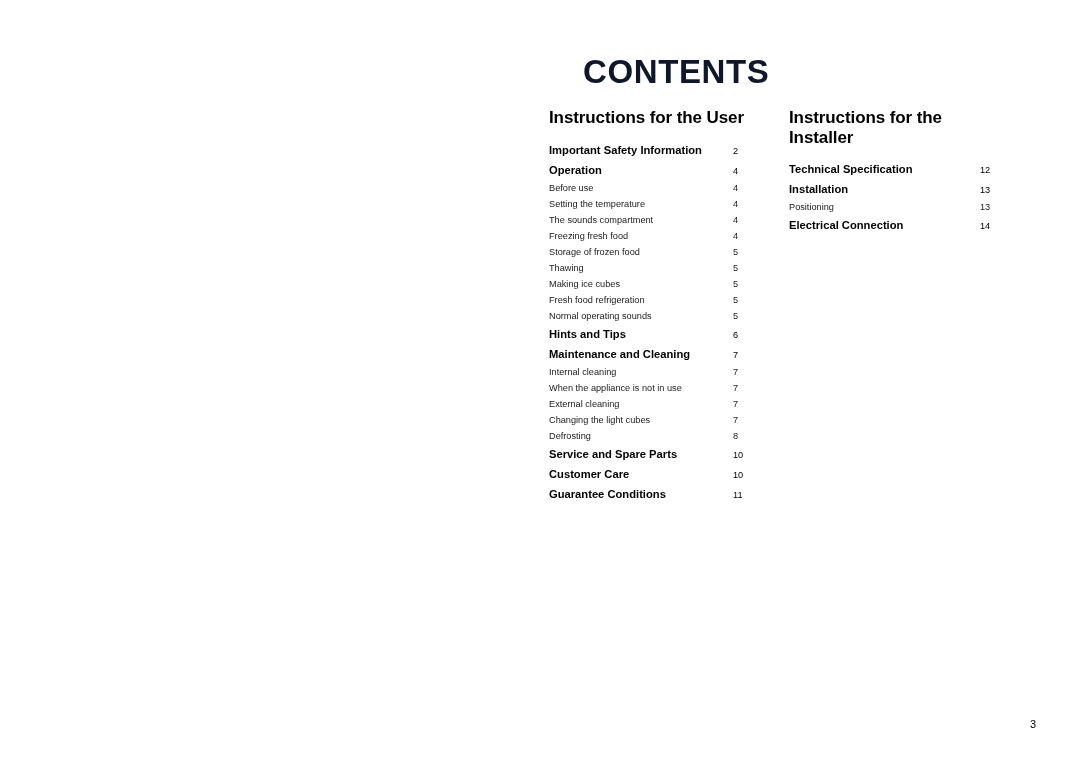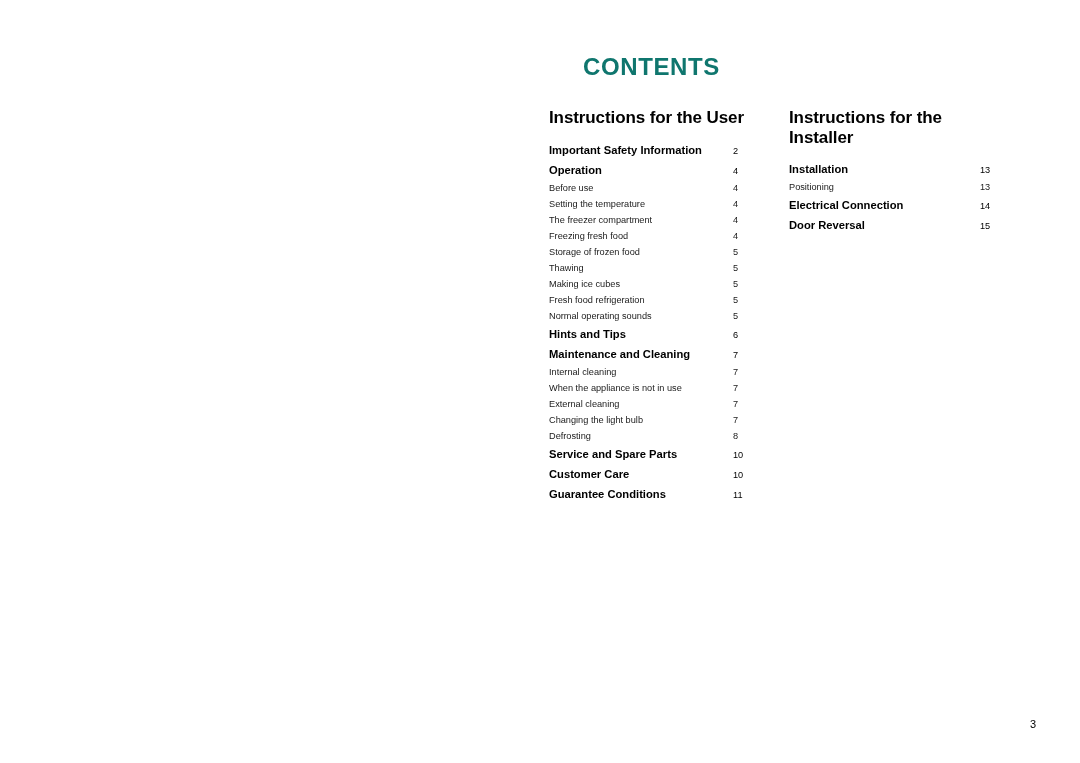--- a/index.html
+++ b/index.html
@@ -20,24 +20,24 @@
     position: absolute;
     inset: 0;
     background: #ffffff;
   }
 
   
   .contents-title {
     position: absolute;
     left: 583px;
     top: 55px;
-    font-size: 24px;
+    font-size: 33px;
     font-weight: bold;
     letter-spacing: 0.6px;
-    color: #0f766e;
+    color: #0f172a;
     line-height: 1;
     white-space: nowrap;
   }
 
   
   .col {
     position: absolute;
     top: 108px;
   }
   .col-user {
@@ -143,21 +143,21 @@
         </li>
         <li class="toc-row sub">
           <span class="toc-label">Before use</span>
           <span class="toc-page">4</span>
         </li>
         <li class="toc-row sub">
           <span class="toc-label">Setting the temperature</span>
           <span class="toc-page">4</span>
         </li>
         <li class="toc-row sub">
-          <span class="toc-label">The freezer compartment</span>
+          <span class="toc-label">The sounds compartment</span>
           <span class="toc-page">4</span>
         </li>
         <li class="toc-row sub">
           <span class="toc-label">Freezing fresh food</span>
           <span class="toc-page">4</span>
         </li>
         <li class="toc-row sub">
           <span class="toc-label">Storage of  frozen food</span>
           <span class="toc-page">5</span>
         </li>
@@ -191,21 +191,21 @@
         </li>
         <li class="toc-row sub">
           <span class="toc-label">When the appliance is not in use</span>
           <span class="toc-page">7</span>
         </li>
         <li class="toc-row sub">
           <span class="toc-label">External cleaning</span>
           <span class="toc-page">7</span>
         </li>
         <li class="toc-row sub">
-          <span class="toc-label">Changing the light bulb</span>
+          <span class="toc-label">Changing the light cubes</span>
           <span class="toc-page">7</span>
         </li>
         <li class="toc-row sub">
           <span class="toc-label">Defrosting</span>
           <span class="toc-page">8</span>
         </li>
         <li class="toc-row major">
           <span class="toc-label">Service and Spare Parts</span>
           <span class="toc-page">10</span>
         </li>
@@ -217,33 +217,33 @@
           <span class="toc-label">Guarantee Conditions</span>
           <span class="toc-page">11</span>
         </li>
       </ul>
   </div>
 
   <div class="col col-installer">
     <div class="col-heading">Instructions for the Installer</div>
     <ul class="toc-list">
         <li class="toc-row major">
+          <span class="toc-label">Technical Specification</span>
+          <span class="toc-page">12</span>
+        </li>
+        <li class="toc-row major">
           <span class="toc-label">Installation</span>
           <span class="toc-page">13</span>
         </li>
         <li class="toc-row sub">
           <span class="toc-label">Positioning</span>
           <span class="toc-page">13</span>
         </li>
         <li class="toc-row major">
           <span class="toc-label">Electrical Connection</span>
           <span class="toc-page">14</span>
         </li>
-        <li class="toc-row major">
-          <span class="toc-label">Door Reversal</span>
-          <span class="toc-page">15</span>
-        </li>
       </ul>
   </div>
 
   <div class="page-number">3</div>
 
 </div>
 
 </body></html>

